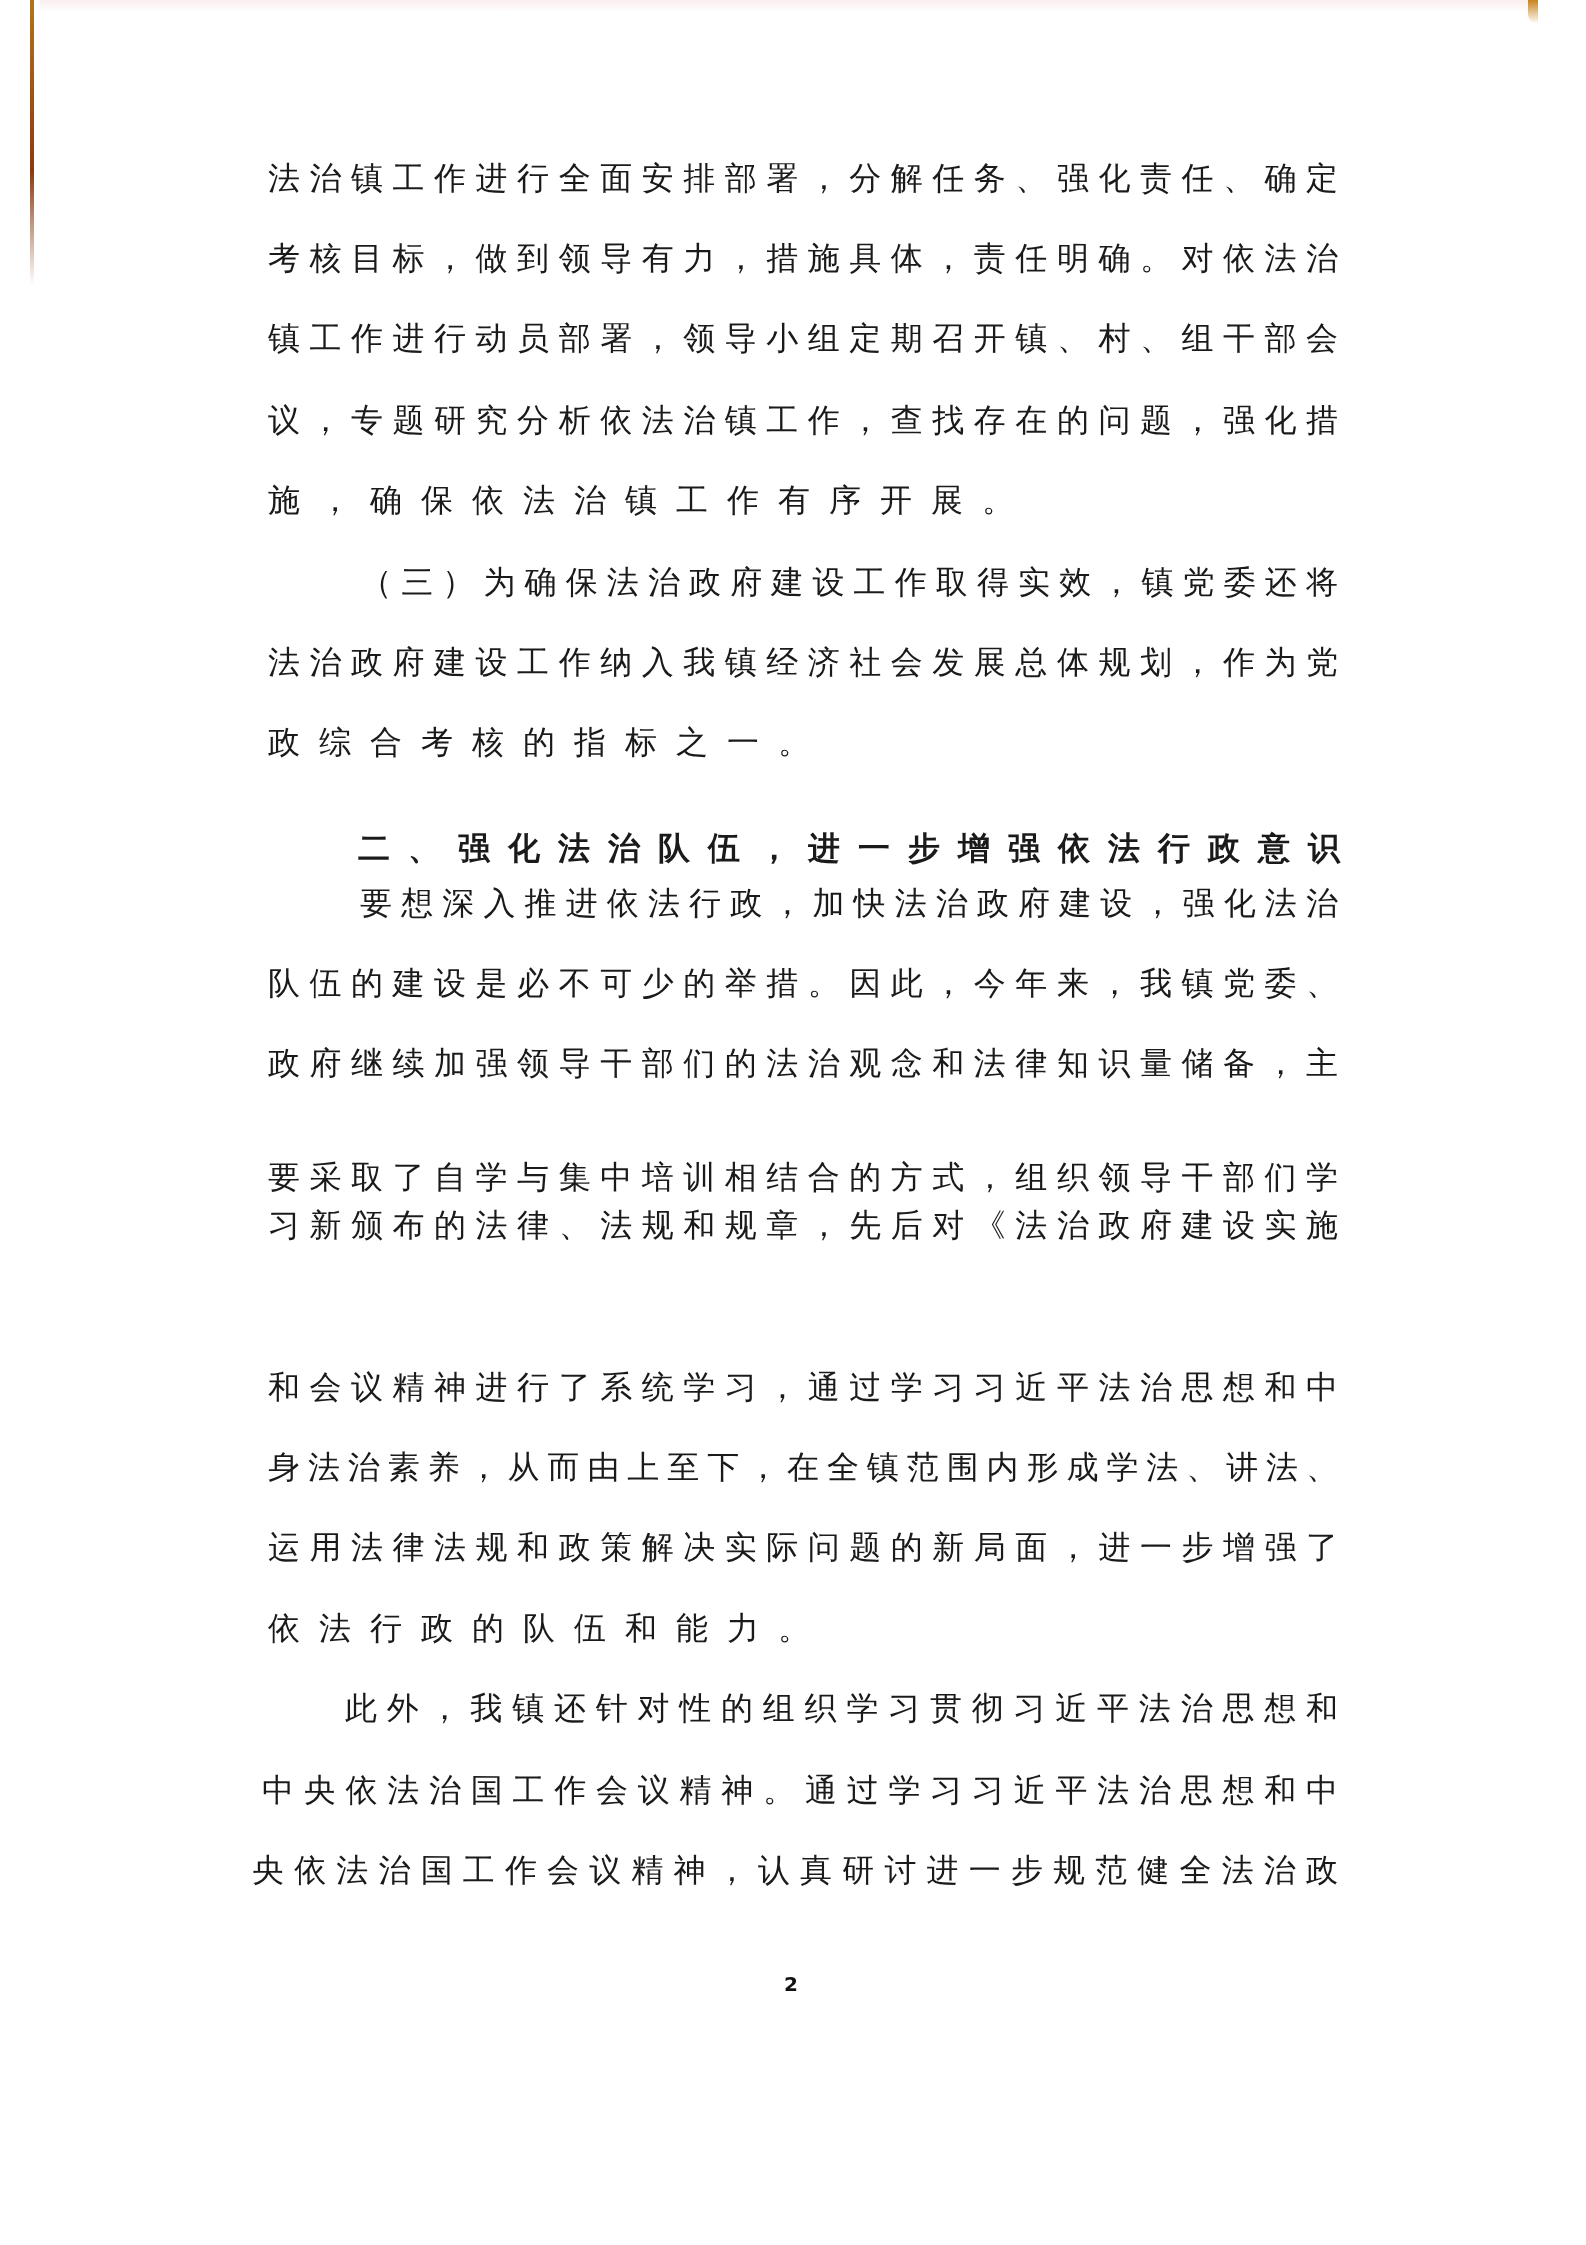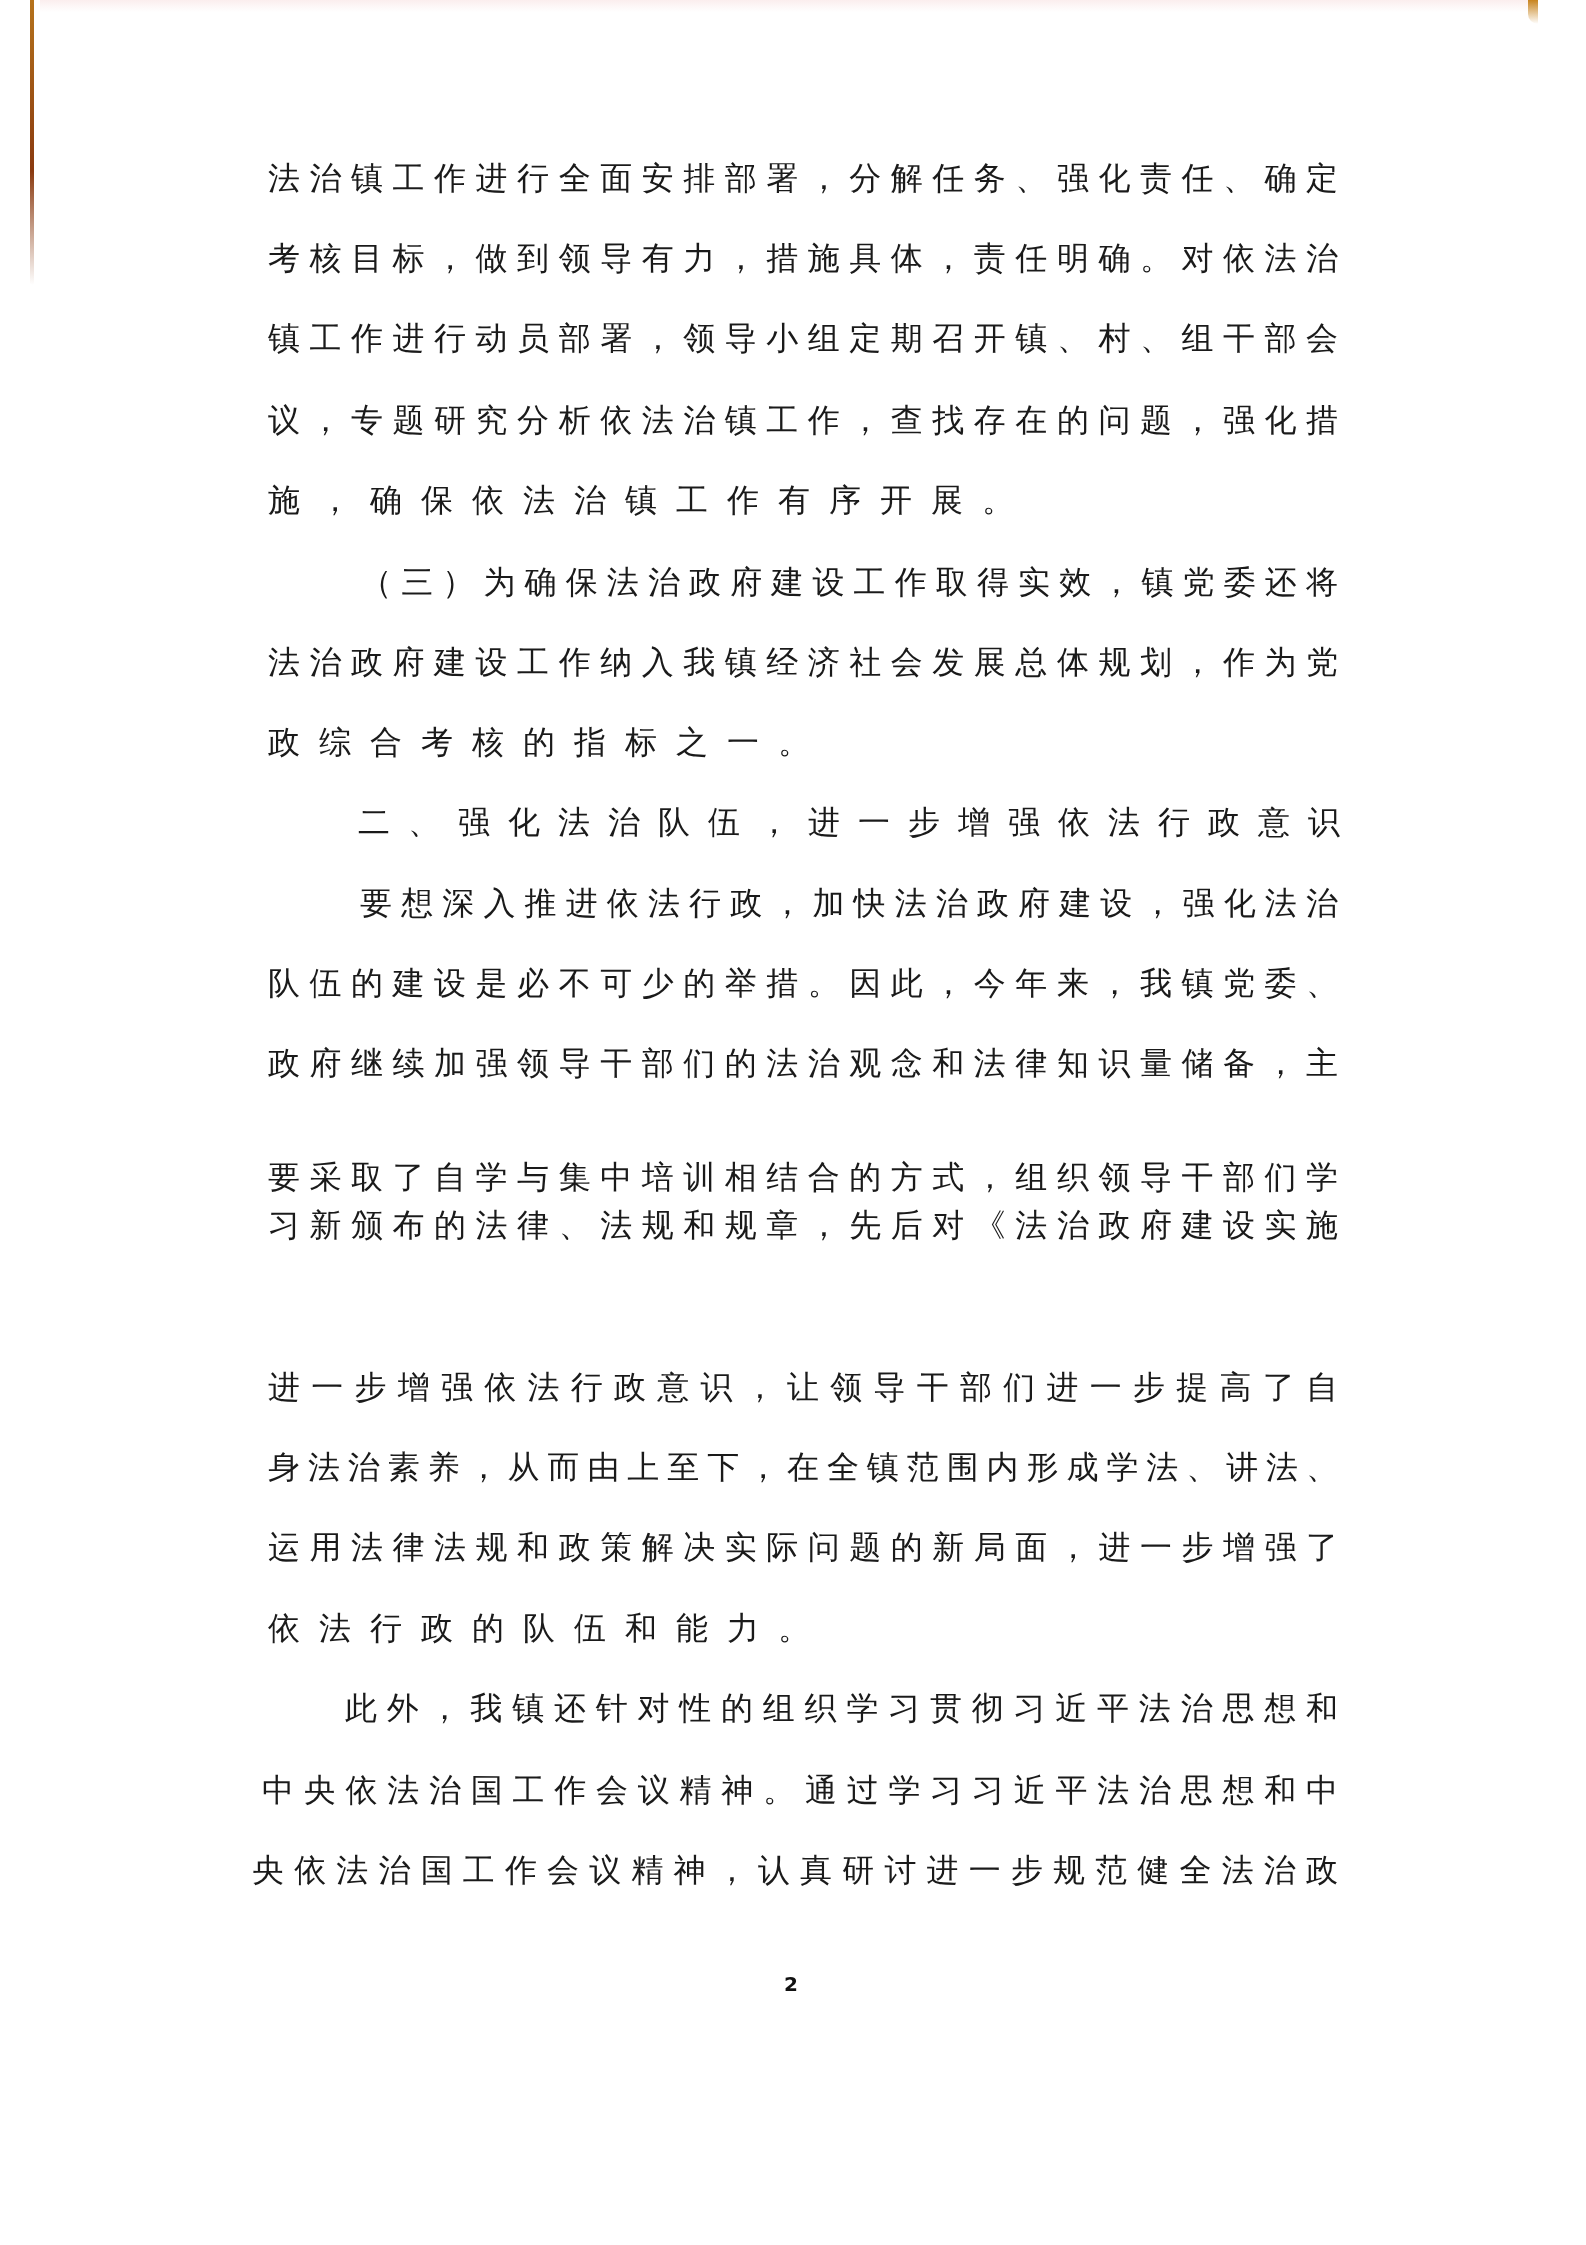--- a/index.html
+++ b/index.html
@@ -25,21 +25,21 @@
     position: absolute; left: 0; top: 0; width: 1586px; height: 2245px;
   }
   .line {
     position: absolute; left: 268px; width: 1070px;
     font-size: 32px; line-height: 50px; height: 50px;
     letter-spacing: 19.5px; white-space: nowrap;
     text-align: justify; text-align-last: justify; letter-spacing: 0;
   }
   .line.indent { left: 360px; width: 978px; }
   .line.short { text-align-last: left; letter-spacing: 19px; }
-  .line.heading { left: 358px; width: 830px; text-align-last: left; letter-spacing: 18px; font-weight: normal; }
+  .line.heading { left: 358px; width: 830px; text-align-last: left; letter-spacing: 18px; font-weight: bold; margin-top: 26px; }
   .page-number {
     position: absolute; left: 784px; top: 1972px; font-family: "DejaVu Sans", sans-serif;
     font-size: 20px; font-weight: bold; color: #111;
   }
 </style>
 </head>
 <body>
 
 <div class="scan-edge-top"></div>
 <div class="scan-edge-left"></div>
@@ -56,21 +56,21 @@
   <div class="line" style="top:637px">法治政府建设工作纳入我镇经济社会发展总体规划，作为党</div>
   <div class="line short" style="top:717px">政综合考核的指标之一。</div>
 
   <div class="line heading" style="top:797px">二、强化法治队伍，进一步增强依法行政意识</div>
 
   <div class="line indent" style="top:878px">要想深入推进依法行政，加快法治政府建设，强化法治</div>
   <div class="line" style="top:958px">队伍的建设是必不可少的举措。因此，今年来，我镇党委、</div>
   <div class="line" style="top:1038px">政府继续加强领导干部们的法治观念和法律知识量储备，主</div>
   <div class="line" style="top:1152px">要采取了自学与集中培训相结合的方式，组织领导干部们学</div>
   <div class="line" style="top:1200px">习新颁布的法律、法规和规章，先后对《法治政府建设实施</div>
-  <div class="line" style="top:1362px">进一步增强依法行政意识，让领导干部们进一步提高了自</div>
+  <div class="line" style="top:1362px">和会议精神进行了系统学习，通过学习习近平法治思想和中</div>
   <div class="line" style="top:1522px">运用法律法规和政策解决实际问题的新局面，进一步增强了</div>
   <div class="line" style="top:1442px">身法治素养，从而由上至下，在全镇范围内形成学法、讲法、</div>
   <div class="line short" style="top:1603px">依法行政的队伍和能力。</div>
 
   <div class="line indent" style="top:1683px; left:345px; width:993px">此外，我镇还针对性的组织学习贯彻习近平法治思想和</div>
   <div class="line" style="top:1765px; left:262px; width:1076px">中央依法治国工作会议精神。通过学习习近平法治思想和中</div>
   <div class="line" style="top:1845px; left:252px; width:1086px">央依法治国工作会议精神，认真研讨进一步规范健全法治政</div>
 
   <div class="page-number">2</div>
 </div>

